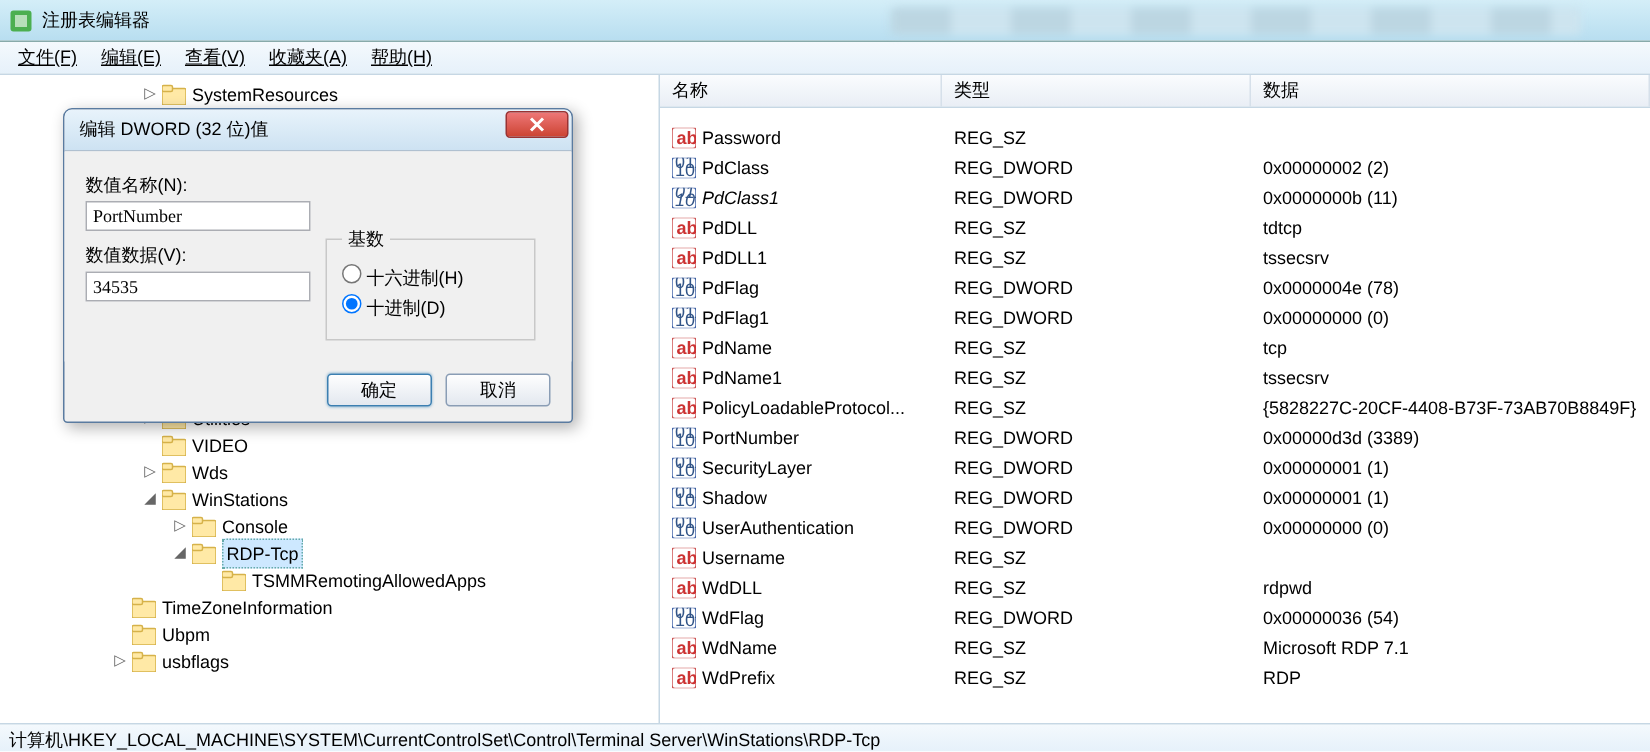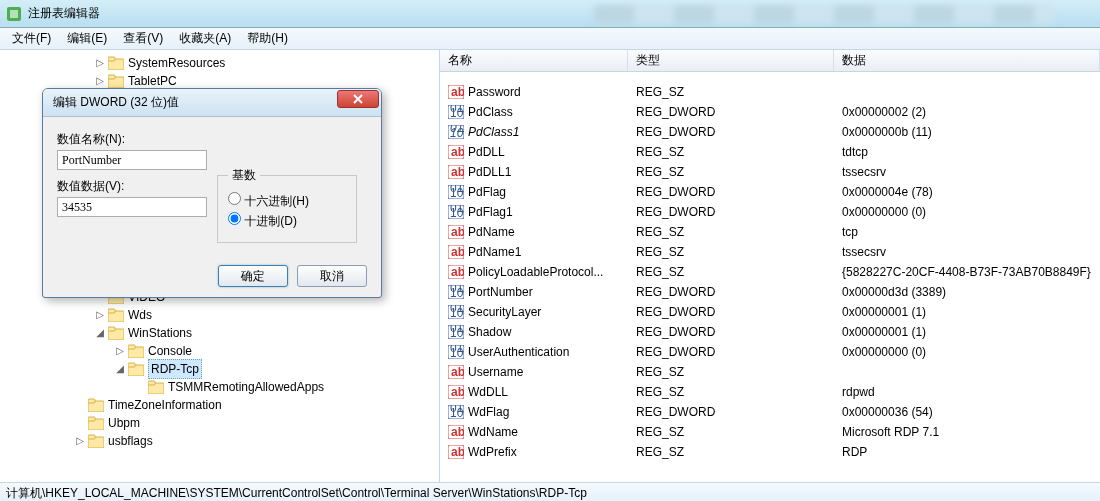--- a/index.html
+++ b/index.html
@@ -5,21 +5,21 @@
 * { box-sizing: border-box; margin: 0; padding: 0; font-family: "Microsoft YaHei", "Segoe UI", Tahoma, sans-serif; font-size: 12px; }
 body { width: 1100px; height: 501px; background: #fff; overflow: hidden; position: relative; }
 
 
 .titlebar { height: 28px; background: linear-gradient(#d4eef8,#b8def0); display: flex; align-items: center; padding: 0 6px; border-bottom: 1px solid #8aa; }
 .titlebar .ticon { width: 16px; height: 16px; margin-right: 6px; }
 .titlebar .ttext { color: #000; flex: 1; }
 .titlebar .blur { width: 460px; height: 18px; background: repeating-linear-gradient(90deg,#bcd6e2 0 40px,#cde4ef 40px 80px); border-radius: 3px; filter: blur(3px); margin-right: 40px; }
 
 
-.menubar { height: 22px; background: linear-gradient(#f4f9fd,#e6f1fa); border-bottom: 1px solid #c6d7e4; display: flex; align-items: center; padding: 0 4px; }
+.menubar { height: 22px; background: linear-gradient(#f4f9fd,#e6f1fa); border-bottom: 1px solid #c6d7e4; display: flex; align-items: center; padding: 0 4px; text-decoration: underline; }
 .menubar span { padding: 2px 8px; color: #000; cursor: default; }
 
 
 .main { display: flex; height: 432px; }
 .treepane { width: 440px; border-right: 1px solid #c6d7e4; overflow: hidden; position: relative; background: #fff; }
 .listpane { flex: 1; overflow: hidden; background: #fff; }
 
 
 .tree { padding: 4px 0 4px 4px; font-size: 12px; line-height: 18px; color: #000; white-space: nowrap; }
 .tree .row { display: flex; align-items: center; height: 18px; }
@@ -34,21 +34,21 @@
 .col-n { width: 188px; } .col-t { width: 206px; } .col-d { flex: 1; }
 .listbody { overflow: auto; height: 410px; }
 .lrow { display: flex; height: 20px; align-items: center; }
 .lrow > div { padding: 0 8px; overflow: hidden; text-overflow: ellipsis; white-space: nowrap; margin-top: 20px; }
 .lrow .ic { width: 16px; height: 14px; margin-right: 4px; flex-shrink: 0; }
 
 
 .status { position: absolute; left: 0; right: 0; bottom: 0; height: 19px; background: linear-gradient(#f4f9fd,#e6f1fa); border-top: 1px solid #c6d7e4; padding: 2px 6px; font-size: 12px; }
 
 
-.dialog { position: absolute; left: 42px; top: 88px; width: 340px; background: #f0f0f0; border: 1px solid #5a7ba0; box-shadow: 3px 3px 10px rgba(0,0,0,.3); border-radius: 6px 6px 3px 3px; }
+.dialog { position: absolute; left: 42px; top: 72px; width: 340px; background: #f0f0f0; border: 1px solid #5a7ba0; box-shadow: 3px 3px 10px rgba(0,0,0,.3); border-radius: 6px 6px 3px 3px; }
 .dlg-title { height: 28px; background: linear-gradient(#e8f3fb,#cde2f2); border-radius: 5px 5px 0 0; display: flex; align-items: center; padding: 0 2px 0 10px; border-bottom: 1px solid #b0c0d0; }
 .dlg-title .t { flex: 1; font-size: 12px; }
 .dlg-close { width: 42px; height: 18px; background: linear-gradient(#e77,#c43); border: 1px solid #933; border-radius: 3px; display: flex; align-items: center; justify-content: center; position: relative; top: -4px; }
 .dlg-close svg { width: 10px; height: 10px; }
 .dlg-body { padding: 10px 14px 14px; background: #f0f0f0; }
 .dlg-body label { display: block; margin: 4px 0 2px; }
 .dlg-body input[type=text] { width: 150px; border: 1px solid #abadb3; padding: 2px 4px; height: 20px; background: #fff; font-family: Tahoma; }
 .dlg-body .ro { width: 300px; background: #f0f0f0; border: none; }
 .dlg-body fieldset { border: 1px solid #c8c8c8; padding: 6px 10px 10px; margin-left: 160px; margin-top: -50px; width: 140px; }
 .dlg-body fieldset legend { padding: 0 4px; }

